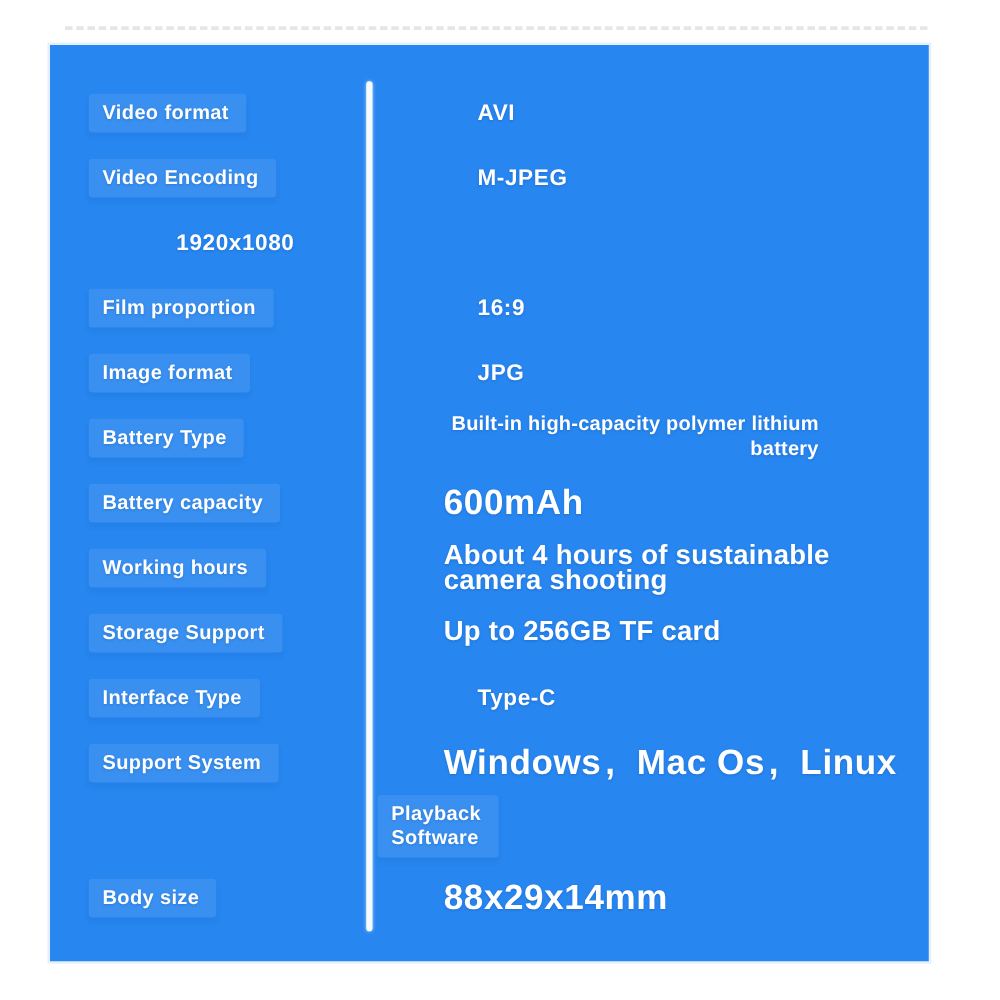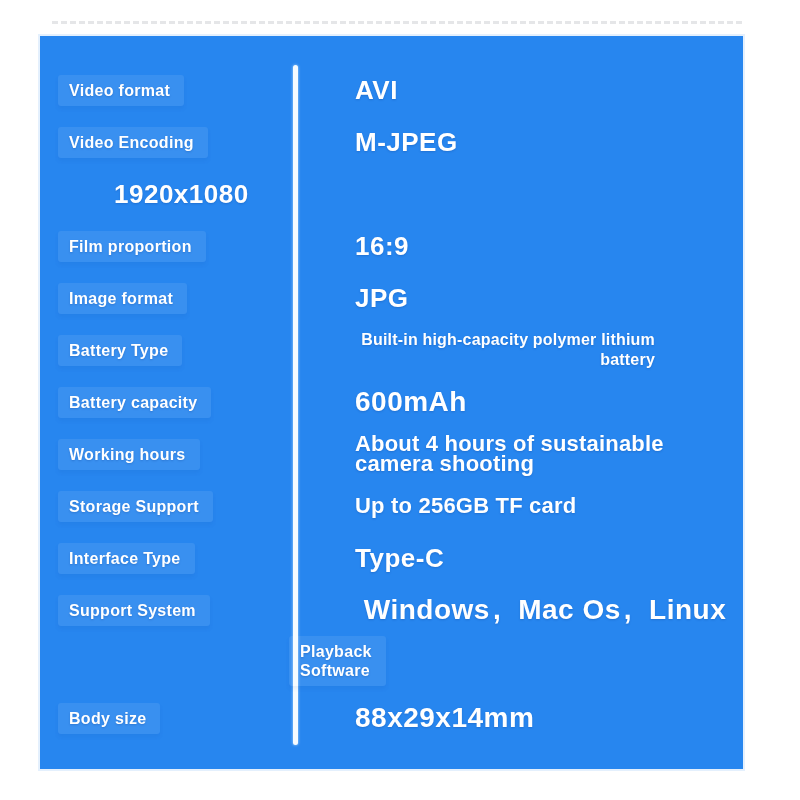--- a/index.html
+++ b/index.html
@@ -44,21 +44,21 @@
   }
   .row {
     display: flex;
     align-items: center;
     min-height: 52px;
   }
   .row.tall { min-height: 56px; flex-direction: column; }
   .label-cell {
     width: 241px;
     box-sizing: border-box;
-    padding-left: 18px;
+    padding-left: 31px;
     flex: 0 0 auto;
   }
   .value-cell {
     flex: 1;
     box-sizing: border-box;
     padding-left: 74px;
     padding-right: 8px;
   }
   .label-box {
     display: inline-block;
@@ -71,22 +71,22 @@
     letter-spacing: 0.3px;
     line-height: 19px;
     text-shadow: 0 1px 2px rgba(10, 50, 130, 0.25);
     box-shadow: 0 3px 4px rgba(15, 60, 150, 0.07);
   }
   .val {
     color: #ffffff;
     font-weight: bold;
     text-shadow: 0 1px 2px rgba(10, 50, 130, 0.25);
   }
-  .val-lg { font-size: 26px; letter-spacing: 0.5px; }
-  .val-xl { font-size: 28px; letter-spacing: 0.5px; text-align: center; }
+  .val-lg { font-size: 18px; letter-spacing: 0.5px; margin-left: 27px; }
+  .val-xl { font-size: 28px; letter-spacing: 0.5px; }
   .val-md { font-size: 22px; line-height: 20px; letter-spacing: 0.2px; }
   .val-sm { font-size: 16px; line-height: 20px; letter-spacing: 0.2px; }
   .val div { white-space: nowrap; }
   .center-narrow { width: 300px; text-align: right; }
   .center-wide  { width: 352px; text-align: center; }
   .cjk-comma {
     display: inline-block;
     margin: 0 17px 0 3px;
   }
 </style>

